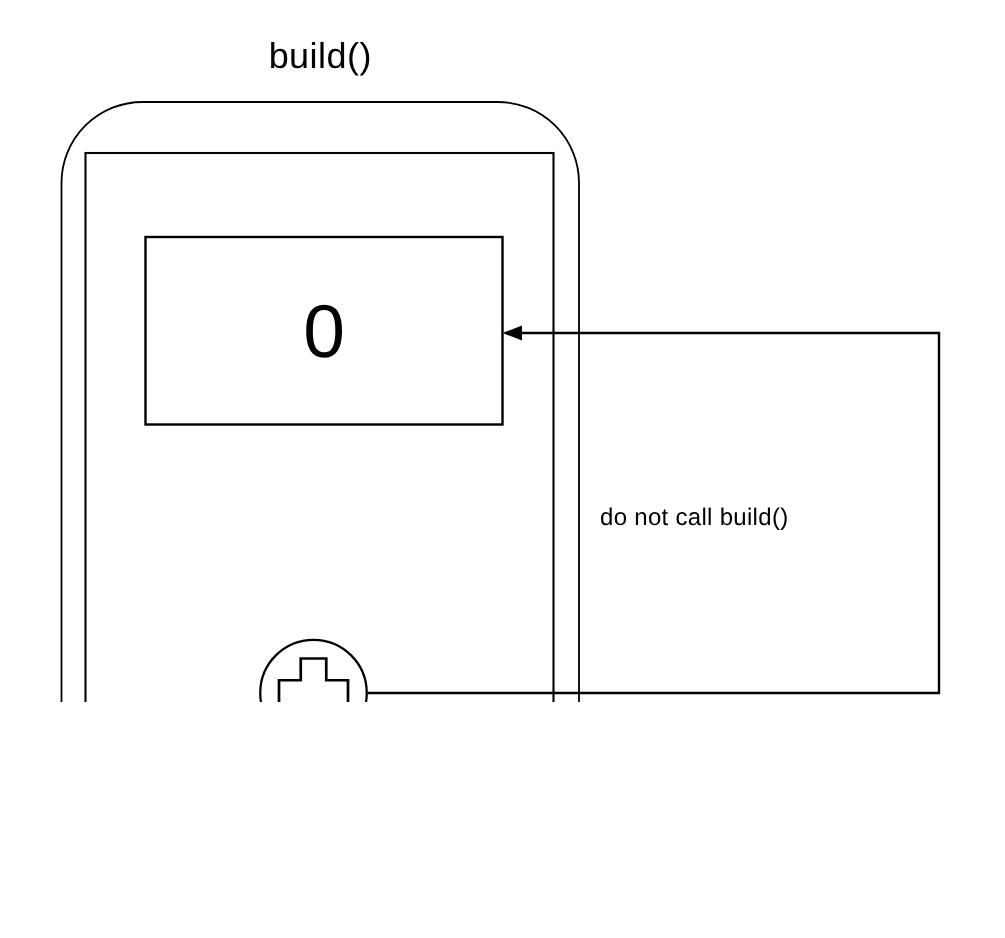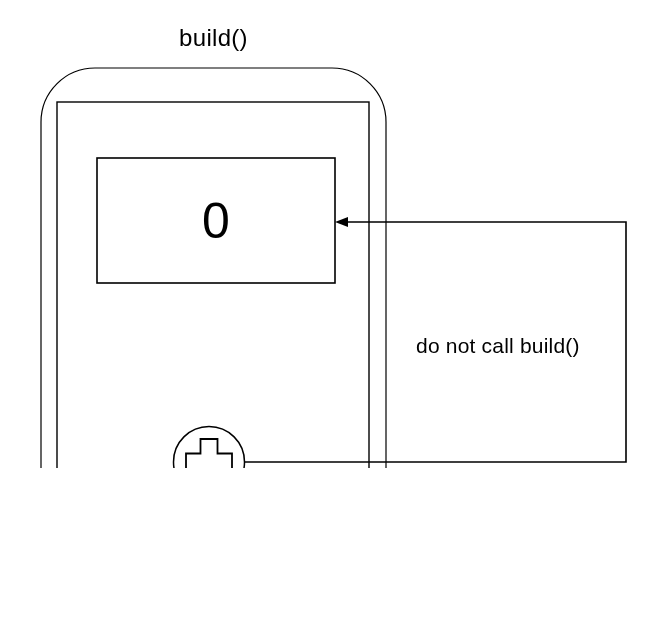--- a/index.html
+++ b/index.html
@@ -47,26 +47,25 @@
   }
   .button-caption {
     left: 57px; top: 508px;
     width: 312px;
     text-align: center;
     font-size: 24px;
     letter-spacing: 0.2px;
   }
   .annotation {
     left: 400px; top: 331px;
-    font-size: 21px;
+    font-size: 16px;
     line-height: 29px;
     letter-spacing: 0.2px;
     text-align: left;
     white-space: nowrap;
-    margin-left: 16px;
   }
 </style>
 </head>
 <body>
 
 <div class="canvas">
 
   <svg class="diagram-svg" viewBox="0 0 670 625" xmlns="http://www.w3.org/2000/svg">
 
     <rect x="41" y="68" width="345" height="525" rx="54" ry="54" fill="none" stroke="var(--stroke)" stroke-width="1.2"></rect>

